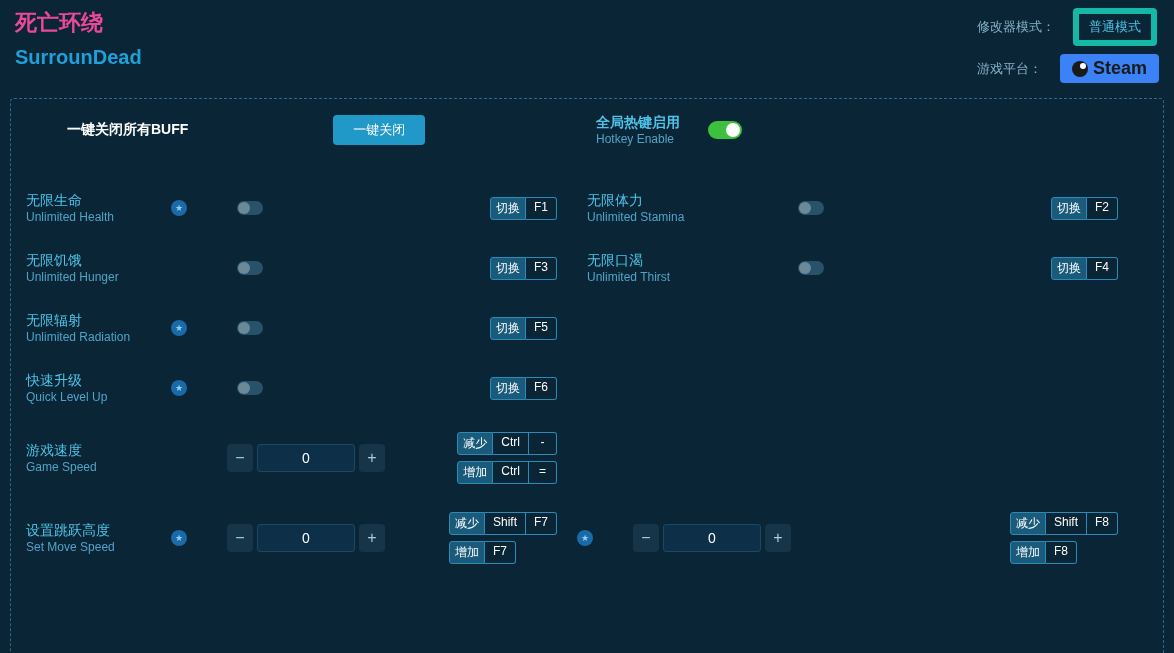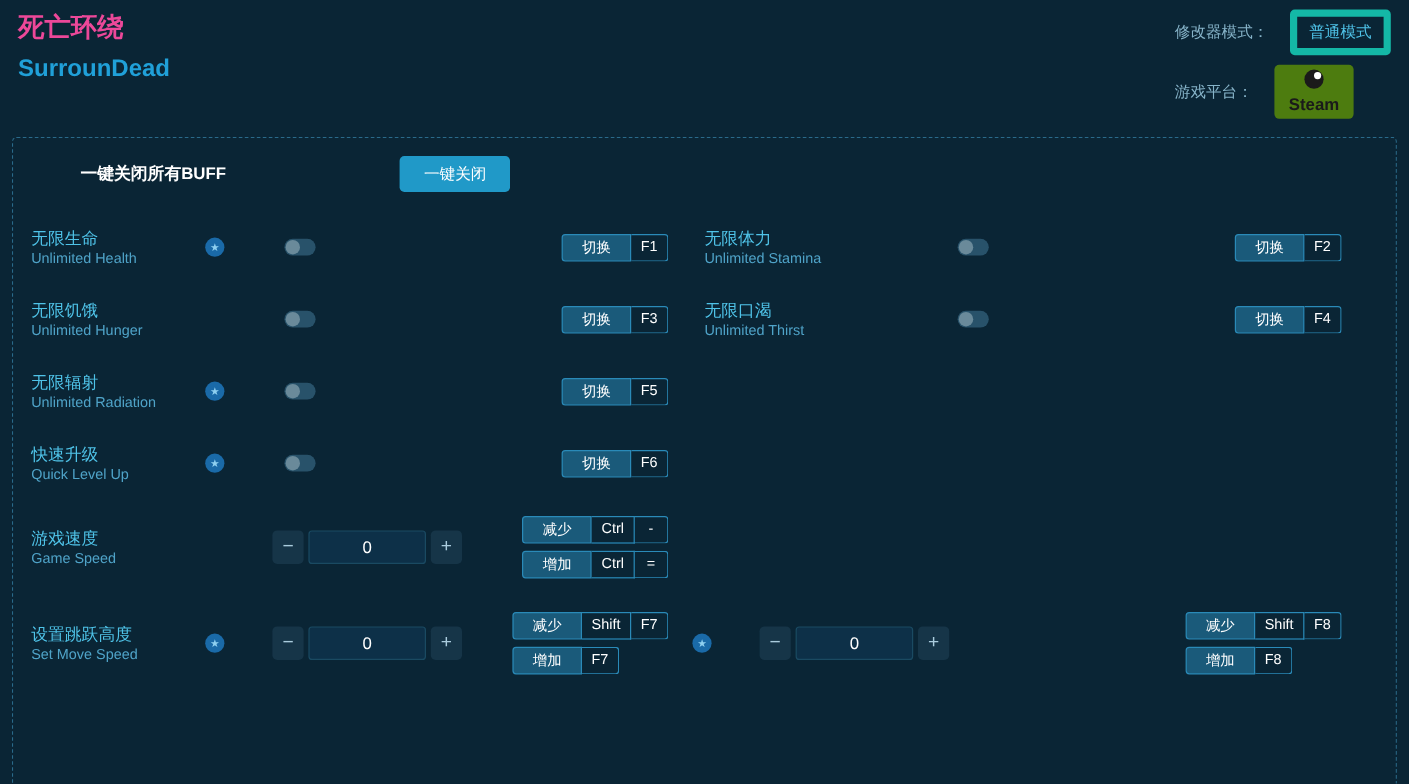--- a/index.html
+++ b/index.html
@@ -4,47 +4,47 @@
 <style>
 * { margin: 0; padding: 0; box-sizing: border-box; }
 body { background: #0a2535; font-family: "Microsoft YaHei", Arial, sans-serif; color: #fff; width: 1174px; height: 653px; overflow: hidden; }
 .header { display: flex; justify-content: space-between; padding: 8px 15px 0 15px; }
 .title-cn { color: #ec4899; font-size: 22px; font-weight: bold; }
 .title-en { color: #20a0d8; font-size: 20px; font-weight: bold; margin-top: 8px; }
 .header-right { display: flex; flex-direction: column; gap: 8px; font-size: 13px; }
 .hr-row { display: flex; align-items: center; gap: 18px; }
 .hr-label { color: #86b3c8; }
 .mode-btn { background: transparent; border: 6px solid #14b8a6; color: #4fc3e8; padding: 4px 10px; border-radius: 4px; font-size: 13px; font-family: inherit; cursor: pointer; }
-.steam-btn { background: #4d7c0f; color: #1a1a1a; padding: 4px 12px; border-radius: 4px; font-size: 14px; font-weight: bold; display: flex; align-items: center; gap: 5px; cursor: pointer; flex-direction: column; }
+.steam-btn { background: #3b82f6; color: #1a1a1a; padding: 4px 12px; border-radius: 4px; font-size: 18px; font-weight: bold; display: flex; align-items: center; gap: 5px; cursor: pointer; }
 .steam-icon { width: 16px; height: 16px; background: #1a1a1a; border-radius: 50%; position: relative; }
 .steam-icon::after { content: ''; position: absolute; width: 6px; height: 6px; background: #fff; border-radius: 50%; top: 2px; right: 2px; }
 .panel { margin: 15px 10px; border: 1px dashed #2a6a8a; border-radius: 4px; padding: 15px 15px 100px 15px; height: 560px; }
 .top-row { display: flex; align-items: center; }
 .tr-left { width: 570px; display: flex; align-items: center; }
 .tr-label { font-size: 14px; font-weight: bold; margin-left: 41px; }
 .close-btn { background: #2099c8; border: none; color: #fff; padding: 6px 20px; border-radius: 4px; font-size: 13px; font-family: inherit; cursor: pointer; margin-left: 145px; }
 .tr-right { display: flex; align-items: center; }
 .hotkey-labels { display: flex; flex-direction: column; }
 .hotkey-cn { color: #4fc3e8; font-size: 14px; font-weight: bold; }
 .hotkey-en { color: #4fa3c8; font-size: 12px; }
 .big-toggle { width: 34px; height: 18px; background: #3dc03d; border-radius: 10px; position: relative; margin-left: 28px; cursor: pointer; }
 .big-toggle::after { content: ''; position: absolute; width: 14px; height: 14px; background: #fff; border-radius: 50%; top: 2px; right: 2px; }
-.grid { margin-top: 30px; }
+.grid { margin-top: 46px; }
 .grow { display: flex; margin-bottom: 28px; }
 .col { width: 570px; display: flex; align-items: center; }
 .item-labels { width: 155px; }
 .item-cn { color: #4fc3e8; font-size: 14px; }
 .item-en { color: #4fa3c8; font-size: 12px; }
 .star { width: 16px; height: 16px; background: #1a6aa8; border-radius: 50%; display: flex; align-items: center; justify-content: center; font-size: 9px; color: #8fd0f0; margin-left: -10px; margin-right: 10px; }
 .star-sp { width: 16px; }
 .sm-toggle { width: 26px; height: 14px; background: #28526a; border-radius: 8px; position: relative; cursor: pointer; }
 .sm-toggle::after { content: ''; position: absolute; width: 12px; height: 12px; background: #6a8a9a; border-radius: 50%; top: 1px; left: 1px; }
 .hotkeys { margin-left: auto; margin-right: 30px; display: flex; flex-direction: column; gap: 6px; }
 .hk-group { display: flex; }
-.hk-tag { background: #1a5a7a; border: 1px solid #2a8ab8; color: #fff; font-size: 12px; padding: 2px 16px; border-radius: 3px 0 0 3px; }
+.hk-tag { background: #1a5a7a; border: 1px solid #2a8ab8; color: #fff; font-size: 12px; padding: 2px 5px; border-radius: 3px 0 0 3px; }
 .hk-key { background: transparent; border: 1px solid #2a8ab8; color: #fff; font-size: 12px; padding: 2px 8px; border-left: none; min-width: 28px; text-align: center; }
 .hk-key:last-child { border-radius: 0 3px 3px 0; }
 .numctrl { display: flex; align-items: center; gap: 0; }
 .num-btn { width: 26px; height: 28px; background: #163548; border: none; color: #aaccdd; font-size: 16px; cursor: pointer; border-radius: 4px; }
 .num-val { width: 98px; height: 28px; background: #0d3048; border: 1px solid #1a4a62; color: #fff; text-align: center; font-size: 14px; margin: 0 4px; border-radius: 3px; display: flex; align-items: center; justify-content: center; }
 </style>
 </head>
 <body>
 
 <div class="header">
@@ -66,20 +66,27 @@
     </div>
   </div>
 </div>
 
 <div class="panel">
   <div class="top-row">
     <div class="tr-left">
       <span class="tr-label">一键关闭所有BUFF</span>
       <button class="close-btn">一键关闭</button>
     </div>
+    <div class="tr-right">
+      <div class="hotkey-labels">
+        <span class="hotkey-cn">全局热键启用</span>
+        <span class="hotkey-en">Hotkey Enable</span>
+      </div>
+      <div class="big-toggle"></div>
+    </div>
   </div>
 
   <div class="grid">
 
     <div class="grow">
       <div class="col">
         <div class="item-labels">
           <div class="item-cn">无限生命</div>
           <div class="item-en">Unlimited Health</div>
         </div>

